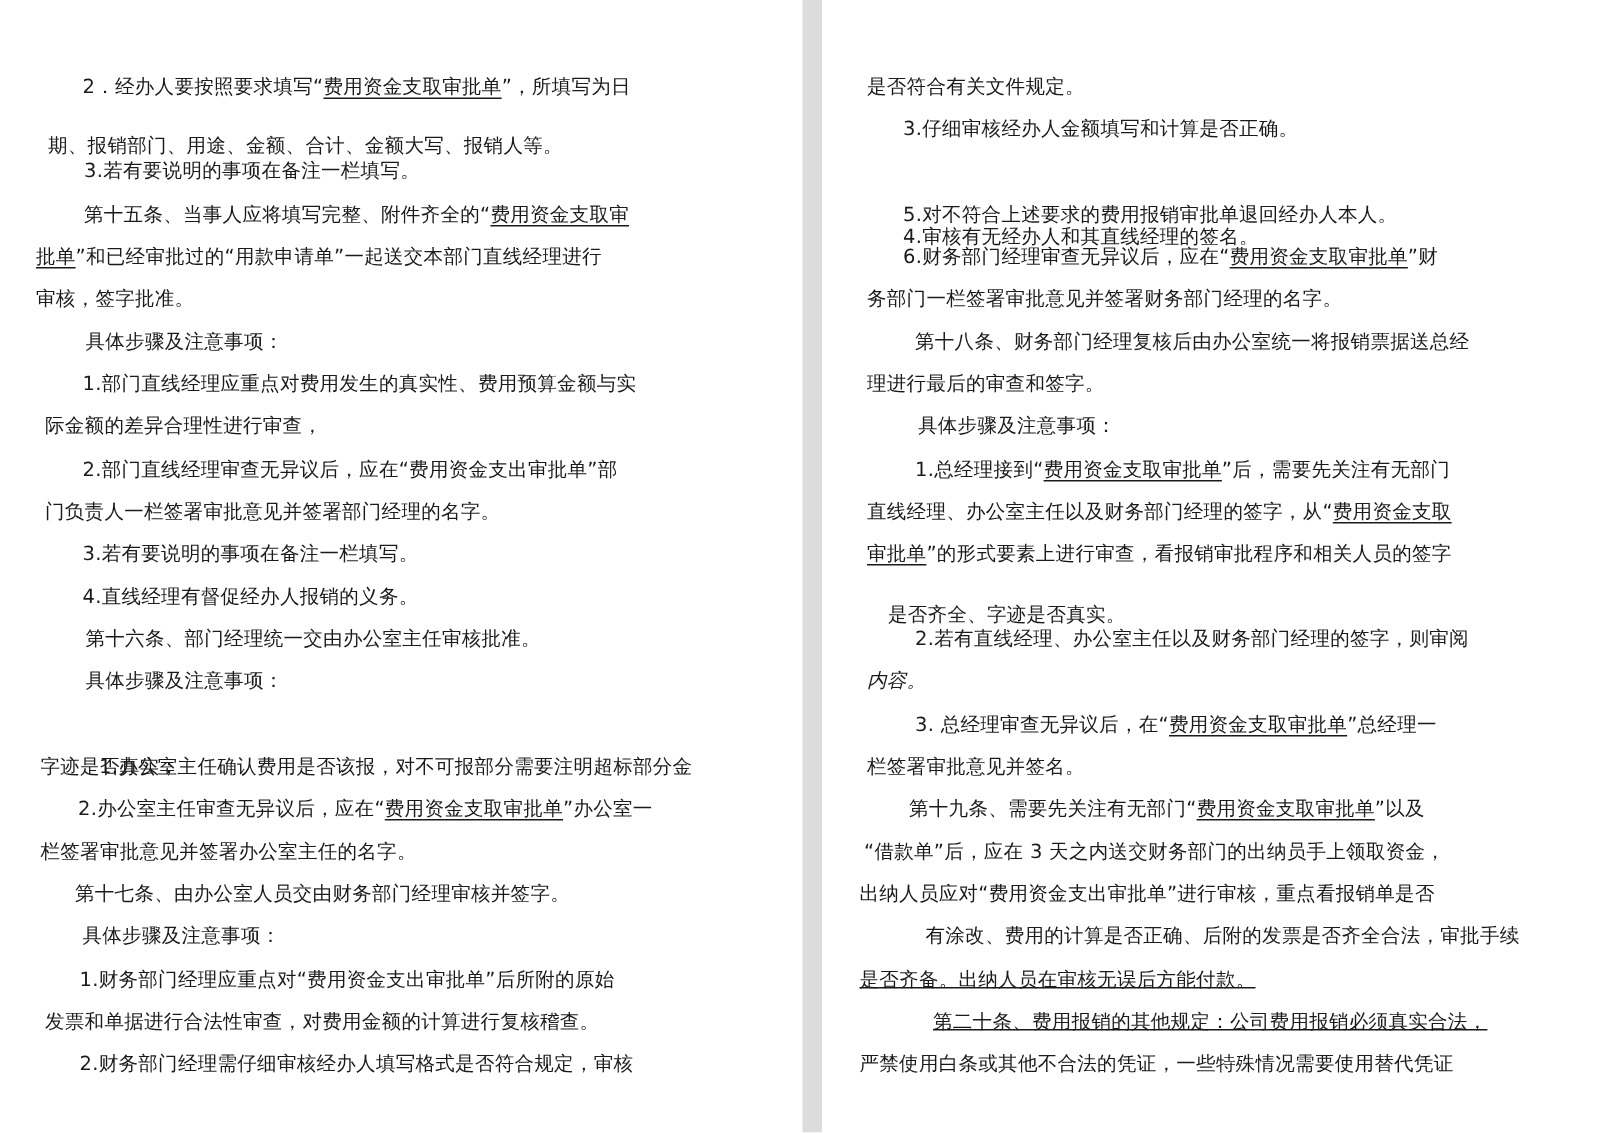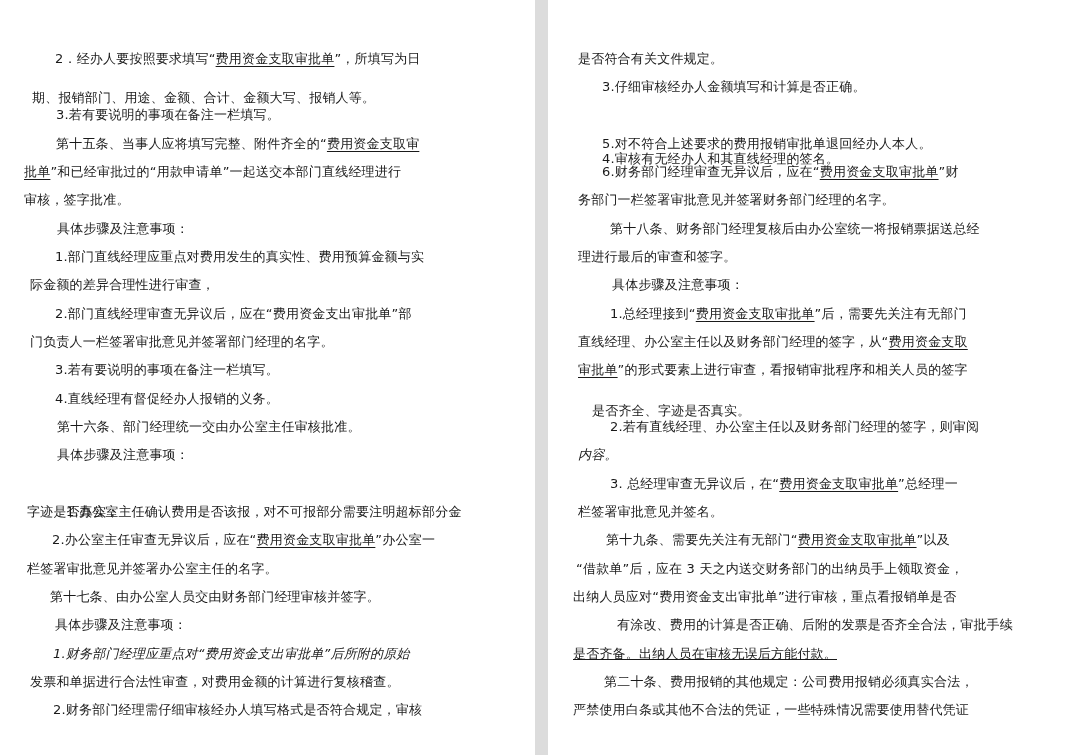--- a/index.html
+++ b/index.html
@@ -42,21 +42,21 @@
       <div class="line" style="left: 55px; top: 311px;"><span>3.若有要说明的事项在备注一栏填写。</span></div>
       <div class="line" style="left: 55px; top: 340px;"><span>4.直线经理有督促经办人报销的义务。</span></div>
       <div class="line" style="left: 57px; top: 368px;"><span>第十六条、部门经理统一交由办公室主任审核批准。</span></div>
       <div class="line" style="left: 57px; top: 396px;"><span>具体步骤及注意事项：</span></div>
       <div class="line" style="left: 66px; top: 425px; margin-top: 28px;"><span>1.办公室主任确认费用是否该报，对不可报部分需要注明超标部分金</span></div>
       <div class="line" style="left: 27px; top: 453px;"><span>字迹是否真实；</span></div>
       <div class="line" style="left: 52px; top: 481px;"><span>2.办公室主任审查无异议后，应在“</span><span class="u">费用资金支取审批单</span><span>”办公室一</span></div>
       <div class="line" style="left: 27px; top: 510px;"><span>栏签署审批意见并签署办公室主任的名字。</span></div>
       <div class="line" style="left: 50px; top: 538px;"><span>第十七条、由办公室人员交由财务部门经理审核并签字。</span></div>
       <div class="line" style="left: 55px; top: 566px;"><span>具体步骤及注意事项：</span></div>
-      <div class="line" style="left: 53px; top: 595px; font-style: italic;"><span>1.财务部门经理应重点对“费用资金支出审批单”后所附的原始</span></div>
+      <div class="line" style="left: 53px; top: 595px;"><span>1.财务部门经理应重点对“费用资金支出审批单”后所附的原始</span></div>
       <div class="line" style="left: 30px; top: 623px;"><span>发票和单据进行合法性审查，对费用金额的计算进行复核稽查。</span></div>
       <div class="line" style="left: 53px; top: 651px;"><span>2.财务部门经理需仔细审核经办人填写格式是否符合规定，审核</span></div>
     </div>
 </div>
 <div class="gutter"></div>
 <div class="page right">
   <div class="lines" id="right-lines">
       <div class="line" style="left: 30px; top: 0px;"><span>是否符合有关文件规定。</span></div>
       <div class="line" style="left: 54px; top: 28px; text-align: center;"><span>3.仔细审核经办人金额填写和计算是否正确。</span></div>
       <div class="line" style="left: 54px; top: 56px; margin-top: 44px;"><span>4.审核有无经办人和其直线经理的签名。</span></div>
@@ -72,16 +72,16 @@
       <div class="line" style="left: 44px; top: 340px; margin-top: 12px;"><span>是否齐全、字迹是否真实。</span></div>
       <div class="line" style="left: 62px; top: 368px;"><span>2.若有直线经理、办公室主任以及财务部门经理的签字，则审阅</span></div>
       <div class="line" style="left: 30px; top: 396px; font-style: italic;"><span>内容。</span></div>
       <div class="line" style="left: 62px; top: 425px;"><span>3. 总经理审查无异议后，在“</span><span class="u">费用资金支取审批单</span><span>”总经理一</span></div>
       <div class="line" style="left: 30px; top: 453px;"><span>栏签署审批意见并签名。</span></div>
       <div class="line" style="left: 58px; top: 481px;"><span>第十九条、需要先关注有无部门“</span><span class="u">费用资金支取审批单</span><span>”以及</span></div>
       <div class="line" style="left: 28px; top: 510px;"><span>“借款单”后，应在 3 天之内送交财务部门的出纳员手上领取资金，</span></div>
       <div class="line" style="left: 25px; top: 538px;"><span>出纳人员应对“费用资金支出审批单”进行审核，重点看报销单是否</span></div>
       <div class="line" style="left: 25px; top: 566px; margin-left: 44px;"><span>有涂改、费用的计算是否正确、后附的发票是否齐全合法，审批手续</span></div>
       <div class="line" style="left: 25px; top: 595px; text-decoration: underline;"><span>是否齐备。出纳人员在审核无误后方能付款。</span></div>
-      <div class="line" style="left: 56px; top: 623px;"><span>第二十条、费用报销的其他规定：公司费用报销必须真实合法，</span></div>
+      <div class="line" style="left: 74px; top: 623px; text-decoration: underline;"><span>第二十条、费用报销的其他规定：公司费用报销必须真实合法，</span></div>
       <div class="line" style="left: 25px; top: 651px;"><span>严禁使用白条或其他不合法的凭证，一些特殊情况需要使用替代凭证</span></div>
     </div>
 </div>
 
 </body></html>

